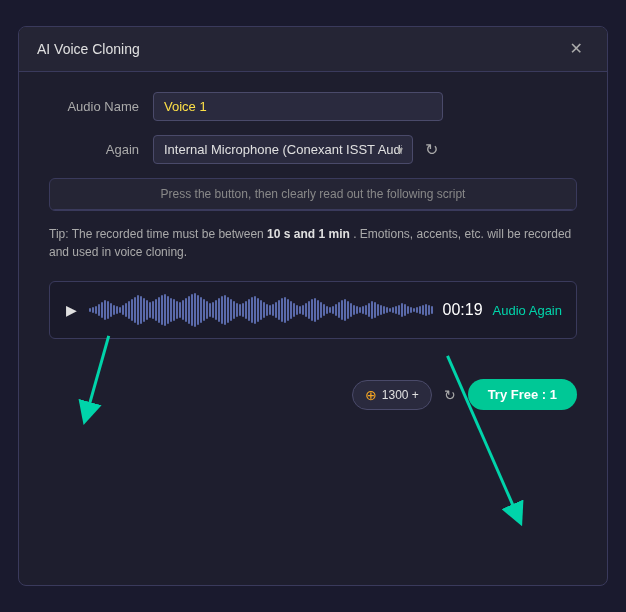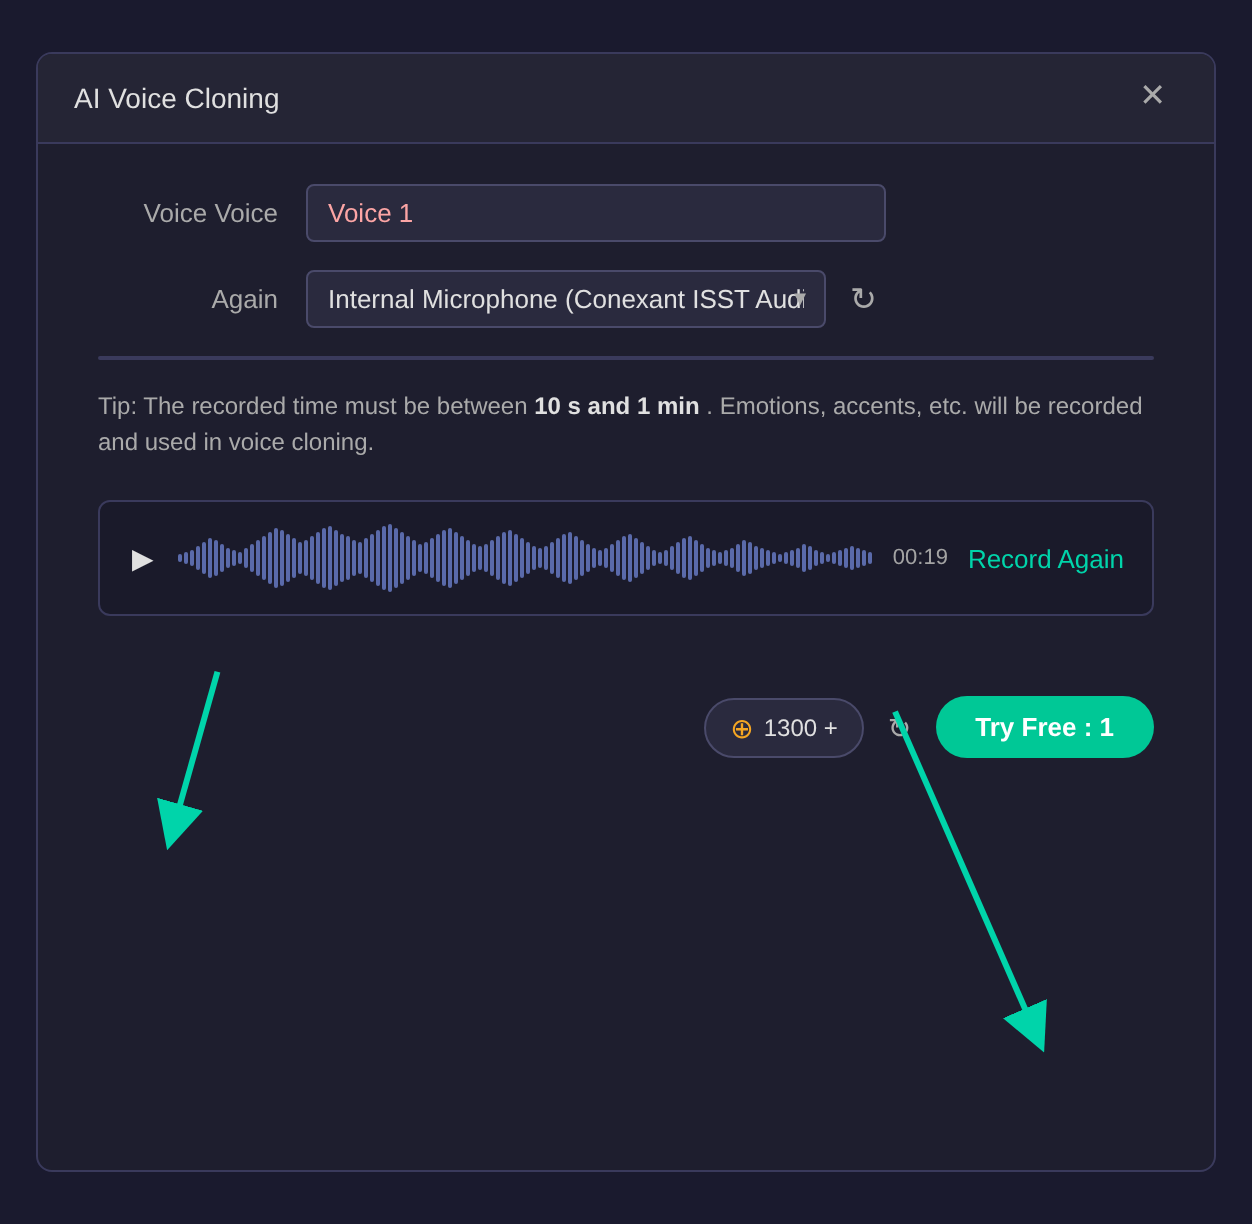--- a/index.html
+++ b/index.html
@@ -59,21 +59,21 @@
       font-size: 13px;
       width: 90px;
       text-align: right;
       margin-right: 14px;
       flex-shrink: 0;
     }
     .form-input {
       background: #2a2a3e;
       border: 1px solid #4a4a6a;
       border-radius: 4px;
-      color: #fca5a5;
+      color: #fde047;
       font-size: 13px;
       padding: 6px 10px;
       width: 290px;
       outline: none;
     }
     .device-row {
       display: flex;
       align-items: center;
       gap: 8px;
     }
@@ -168,22 +168,22 @@
       gap: 1px;
       overflow: hidden;
     }
     .waveform-bar {
       background: #5a6aaa;
       border-radius: 1px;
       width: 2px;
       flex-shrink: 0;
     }
     .time-display {
-      color: #a3a3a3;
-      font-size: 11px;
+      color: #ffffff;
+      font-size: 16px;
       flex-shrink: 0;
     }
     .record-again-btn {
       background: none;
       border: none;
       color: #00d4aa;
       font-size: 13px;
       cursor: pointer;
       font-weight: 500;
       flex-shrink: 0;
@@ -260,38 +260,39 @@
   </svg>
 
   <div class="dialog-header">
     <span class="dialog-title">AI Voice Cloning</span>
     <button class="close-btn">✕</button>
   </div>
 
   <div class="dialog-body">
 
     <div class="form-row">
-      <span class="form-label">Voice Voice</span>
+      <span class="form-label">Audio Name</span>
       <input class="form-input" type="text" value="Voice 1" style="">
     </div>
 
     <div class="form-row">
       <span class="form-label">Again</span>
       <div class="device-row">
         <div class="select-wrapper">
           <select class="device-select">
             <option>Internal Microphone (Conexant ISST Audio)</option>
           </select>
           <span class="select-arrow">▼</span>
         </div>
         <button class="refresh-btn">↻</button>
       </div>
     </div>
 
     <div class="script-container">
+      <div class="script-hint">Press the button, then clearly read out the following script</div>
     </div>
 
     <div class="tip-text">
       <span>Tip: The recorded time must be between </span><strong>10 s and 1 min</strong><span> . Emotions, accents, etc. will be recorded and used in voice cloning.</span>
     </div>
 
     <div class="waveform-container">
       <button class="play-btn">▶</button>
       <div class="waveform" id="waveform-bars">
           <div class="waveform-bar" style="height: 4px;"></div>
@@ -405,21 +406,21 @@
           <div class="waveform-bar" style="height: 4px;"></div>
           <div class="waveform-bar" style="height: 6px;"></div>
           <div class="waveform-bar" style="height: 8px;"></div>
           <div class="waveform-bar" style="height: 10px;"></div>
           <div class="waveform-bar" style="height: 12px;"></div>
           <div class="waveform-bar" style="height: 10px;"></div>
           <div class="waveform-bar" style="height: 8px;"></div>
           <div class="waveform-bar" style="height: 6px;"></div>
         </div>
       <span class="time-display">00:19</span>
-      <button class="record-again-btn">Record Again</button>
+      <button class="record-again-btn">Audio Again</button>
     </div>
   </div>
 
   <div class="dialog-footer">
     <button class="credits-btn">
       <span class="credits-icon">⊕</span>
       <span>1300 +</span>
     </button>
     <button class="refresh-small">↻</button>
     <button class="try-free-btn">Try Free : 1</button>

